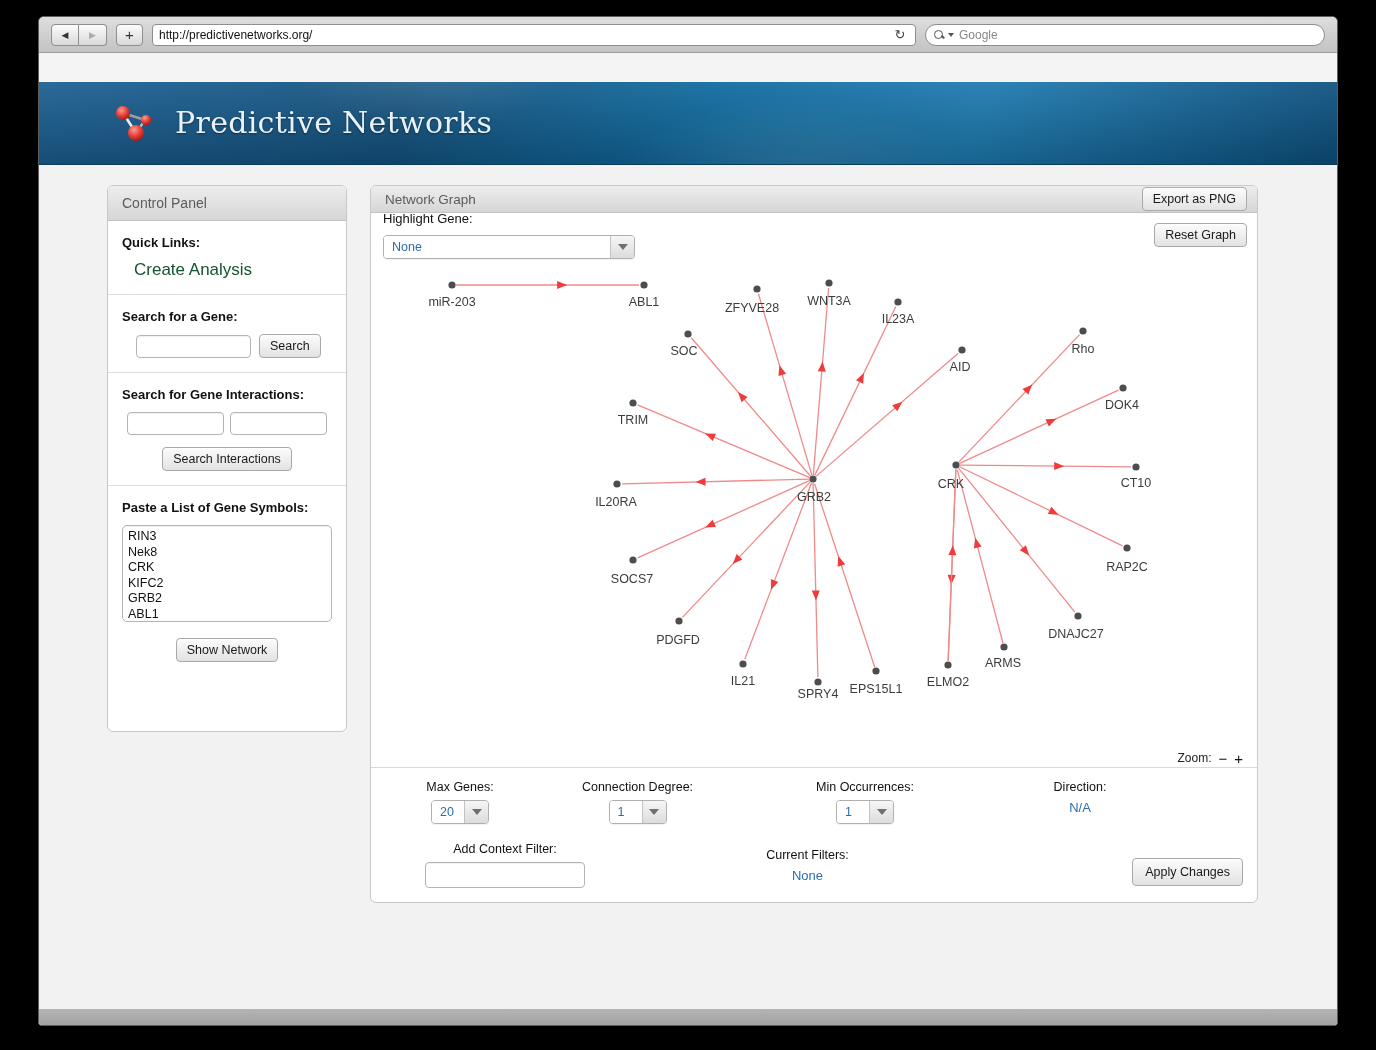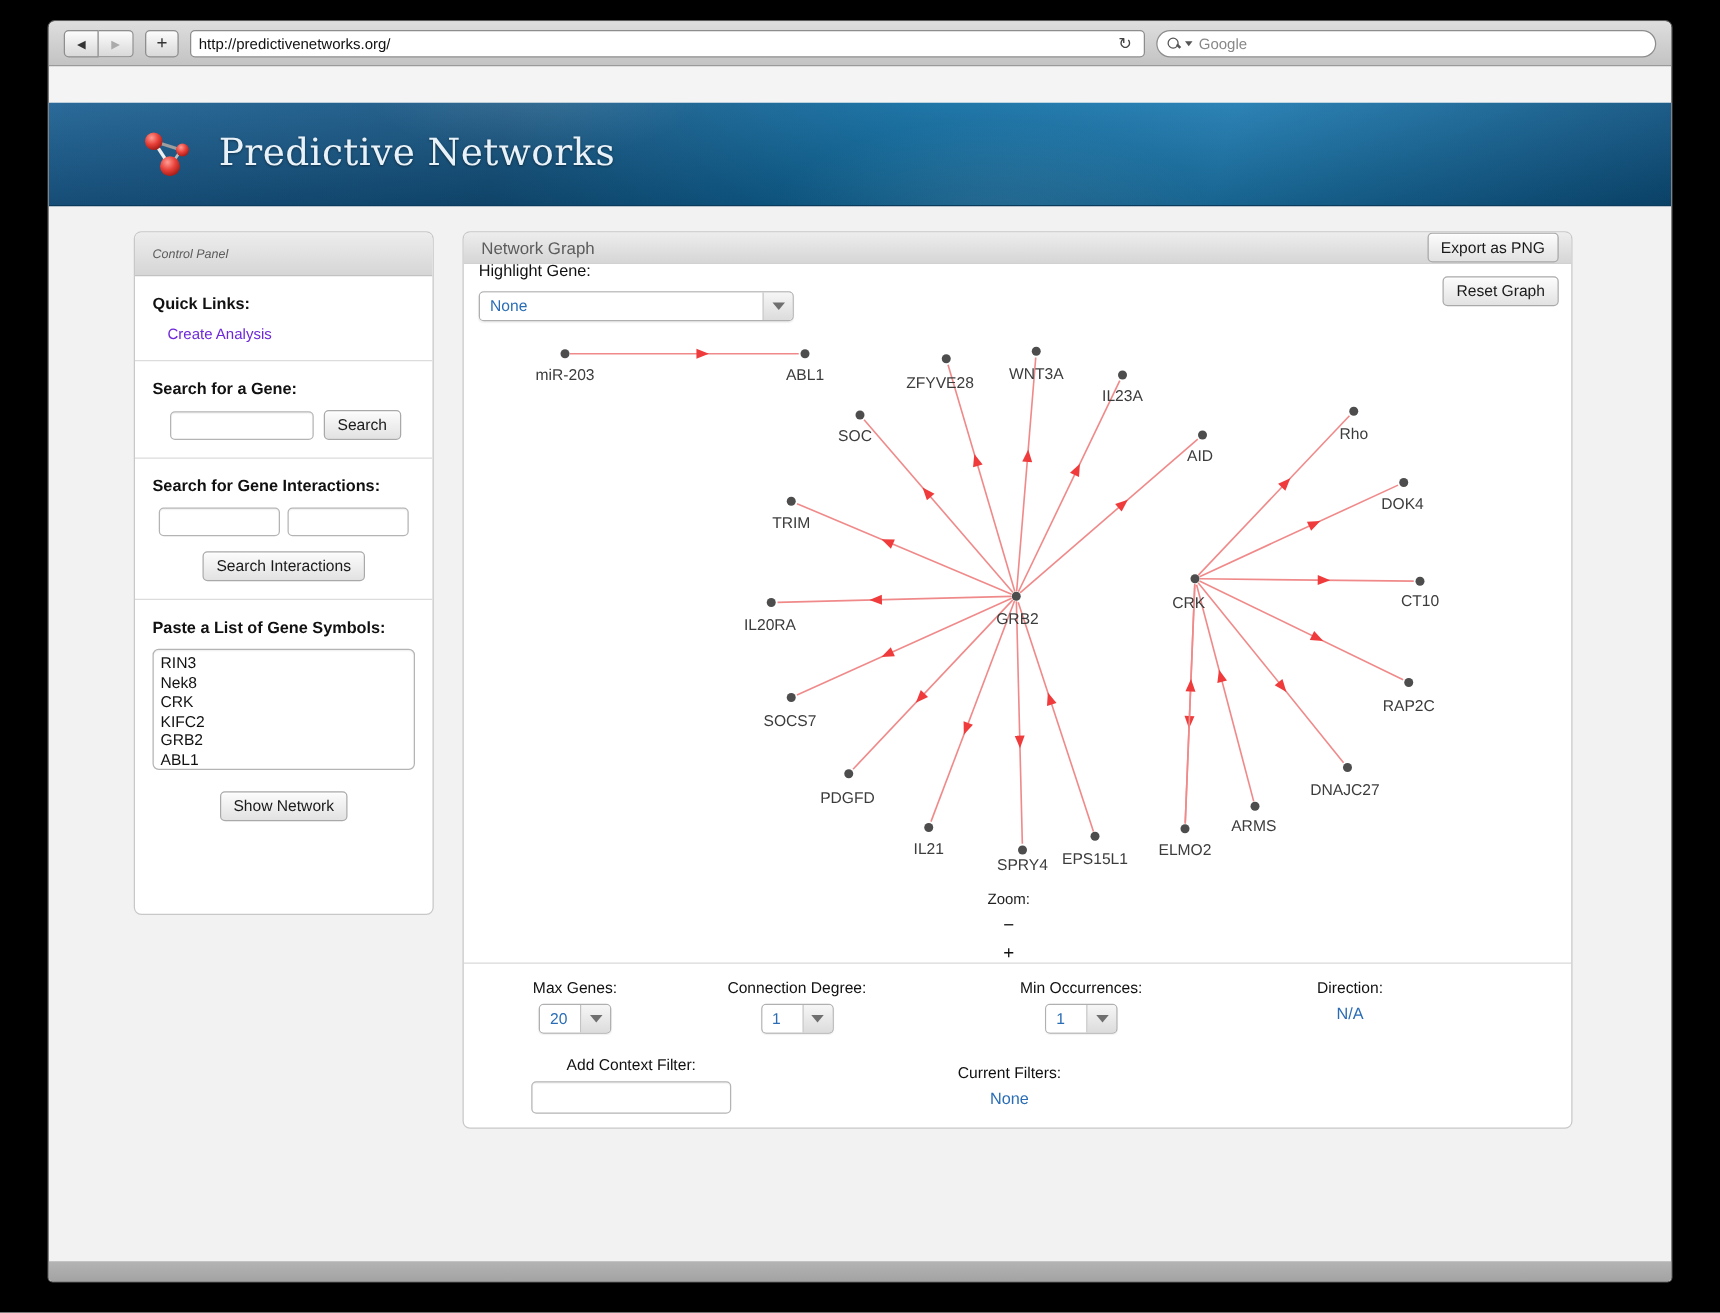--- a/index.html
+++ b/index.html
@@ -145,26 +145,26 @@
     border:1px solid #c8c8c8;
     border-radius:6px;
     overflow:hidden;
     height:547px;
   }
   #cp-head {
     height:35px;
     background:linear-gradient(#ededed,#d6d6d6);
     border-bottom:1px solid #c2c2c2;
     display:flex; align-items:center; padding-left:14px;
-    font-size:10px; color:#5c5c5c;font-style:italic;
+    font-size:14px; color:#5c5c5c;
   }
   .cp-sec { padding:14px 14px 14px 14px; border-bottom:1px solid #dcdcdc; }
   .cp-sec:last-child { border-bottom:none; }
   .cp-title { font-size:13px; font-weight:bold; color:#111; margin-bottom:10px; }
-  .cp-link { font-size:12px; color:#6d28d9; margin-left:12px; cursor:pointer; }
+  .cp-link { font-size:17px; color:#14532d; margin-left:12px; cursor:pointer; }
   .row { display:flex; align-items:center; gap:8px; justify-content:center; }
   .txtin {
     height:23px; border:1px solid #b4b4b4; border-radius:4px;
     background:#fff; outline:none; font-size:12px; padding:0 5px;
     font-family:"Liberation Sans", sans-serif;
     box-shadow:inset 0 1px 1px rgba(0,0,0,.06);
   }
   .btn {
     background:linear-gradient(#fcfcfc,#e2e2e2);
     border:1px solid #a9a9a9; border-radius:4px;
@@ -218,21 +218,20 @@
   }
   .arrow-dn {
     width:0;height:0;border-left:5px solid transparent;border-right:5px solid transparent;
     border-top:6px solid #6f6f6f;
   }
   #svgwrap { flex:1; position:relative; }
   #zoomrow {
     height:24px; display:flex; align-items:center; justify-content:flex-end;
     padding-right:14px; gap:7px; font-size:12px; color:#222;
     border-bottom:1px solid #d9d9d9;
-    flex-direction:column;
   }
   .zbtn { font-size:15px; color:#111; cursor:pointer; line-height:1; }
   #filters { padding:12px 14px 14px 14px; }
   .frow { display:flex; align-items:flex-start; }
   .fcell { display:flex; flex-direction:column; align-items:center; }
   .fcap { font-size:12.5px; color:#111; margin-bottom:6px; }
   .bluetext { color:#2a6db5; font-size:13px; }
 
   
   #footerwrap {
@@ -502,20 +501,23 @@
 
           <div class="frow" style="align-items:center;">
             <div class="fcell" style="width:240px;">
               <div class="fcap">Add Context Filter:</div>
               <input class="txtin" style="width: 160px; height: 26px;" type="text">
             </div>
             <div class="fcell" style="width:365px;">
               <div class="fcap">Current Filters:</div>
               <div class="bluetext">None</div>
             </div>
+            <div style="flex:1;display:flex;justify-content:flex-end;align-items:center;padding-top:14px;">
+              <button class="btn" style="padding:6px 12px;">Apply Changes</button>
+            </div>
           </div>
         </div>
       </div>
     </div>
 
     <div id="footerwrap">
       <div id="resizer"></div>
     </div>
 
   </div>

